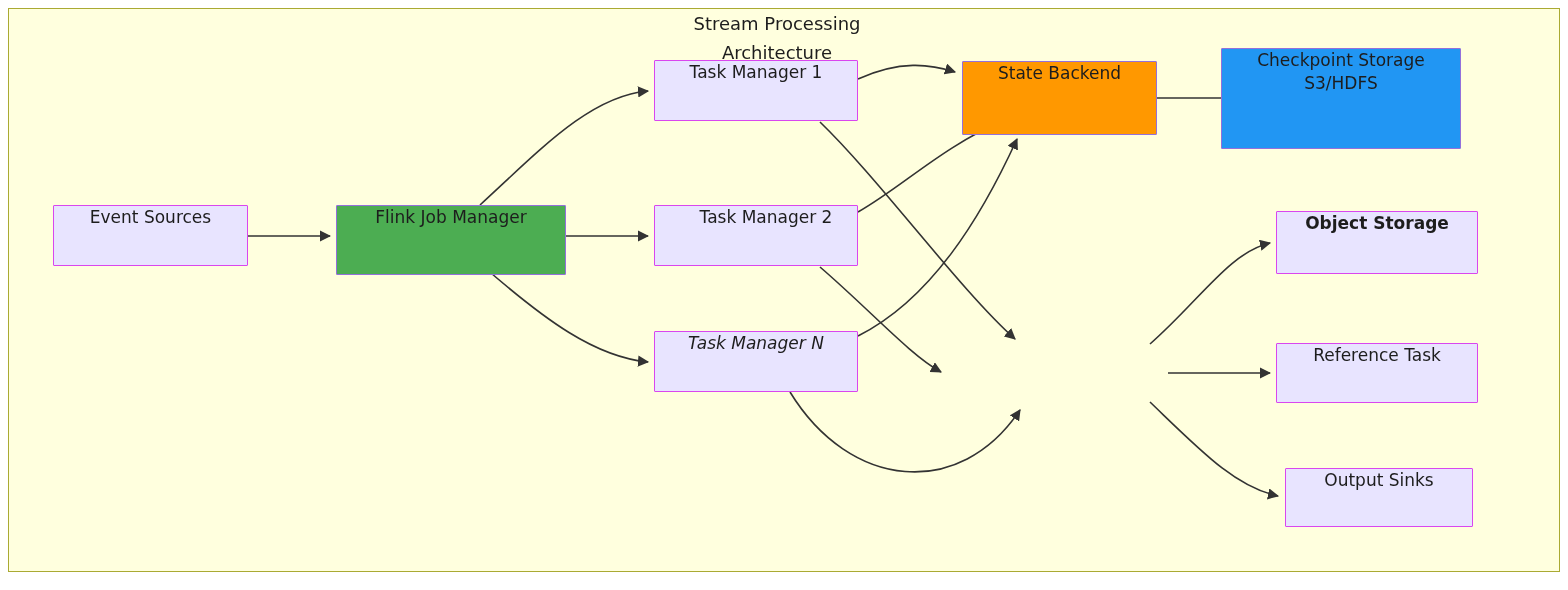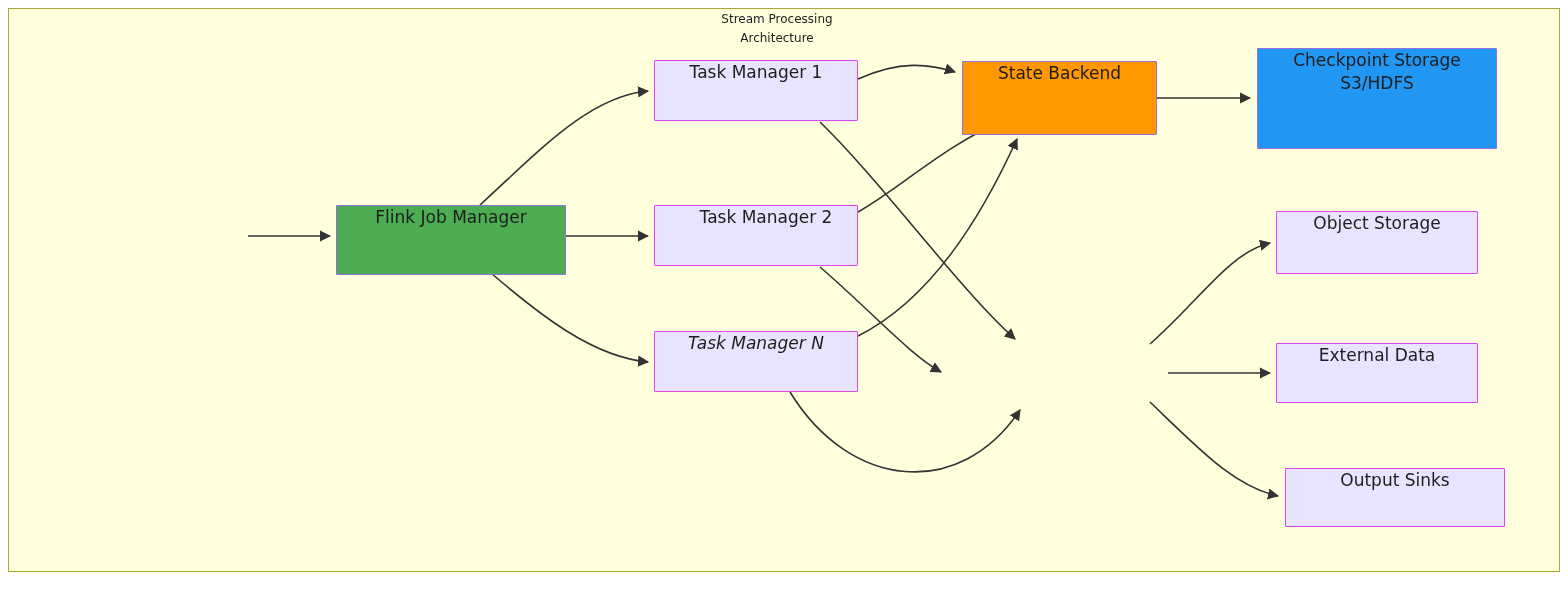--- a/index.html
+++ b/index.html
@@ -69,21 +69,21 @@
     display: block;
     white-space: pre-line;
     padding: 0 6px;
   }
   #diagram-title {
     position: absolute;
     left: 612px;
     top: 10px;
     width: 330px;
     text-align: center;
-    font-size: 12px;
+    font-size: 18px;
     line-height: 1.6;
     color: #1d1d1d;
     white-space: pre-line;
   }
 </style>
 </head>
 <body>
 
 <div id="diagram-root">
 
@@ -123,20 +123,23 @@
       <path d="M 1157 98 L 1250 98"></path>
 
       <path d="M 1150 344 C 1200 300 1230 252 1270 243"></path>
 
       <path d="M 1168 373 L 1270 373"></path>
 
       <path d="M 1150 402 C 1200 450 1235 487 1278 496"></path>
     </g>
   </svg>
 
+  <div class="node" style="left:53px; top:205px; width:195px; height:61px;">
+    <span class="node-label">Event Sources</span>
+  </div>
 
   <div class="node fill-green" style="left:336px; top:205px; width:230px; height:70px;">
     <span class="node-label">Flink Job Manager</span>
   </div>
 
   <div class="node" style="left:654px; top:60px; width:204px; height:61px;">
     <span class="node-label">Task Manager 1</span>
   </div>
 
   <div class="node" style="left:654px; top:205px; width:204px; height:61px;padding-left:20px;">
@@ -144,31 +147,31 @@
   </div>
 
   <div class="node" style="left:654px; top:331px; width:204px; height:61px;font-style:italic;">
     <span class="node-label">Task Manager N</span>
   </div>
 
   <div class="node fill-orange" style="left:962px; top:61px; width:195px; height:74px;">
     <span class="node-label">State Backend</span>
   </div>
 
-  <div class="node fill-blue" style="left:1257px; top:48px; width:240px; height:101px;">
+  <div class="node fill-blue" style="left:1221px; top:48px; width:240px; height:101px;">
     <span class="node-label">Checkpoint Storage
 S3/HDFS</span>
   </div>
 
 
-  <div class="node" style="left:1276px; top:211px; width:202px; height:63px;">
+  <div class="node" style="left:1276px; top:211px; width:202px; height:63px;font-weight:bold;">
     <span class="node-label">Object Storage</span>
   </div>
 
   <div class="node" style="left:1276px; top:343px; width:202px; height:60px;">
-    <span class="node-label">External Data</span>
+    <span class="node-label">Reference Task</span>
   </div>
 
-  <div class="node" style="left:1285px; top:468px; width:220px; height:59px;">
+  <div class="node" style="left:1285px; top:468px; width:188px; height:59px;">
     <span class="node-label">Output Sinks</span>
   </div>
 
 </div>
 
 </body></html>

